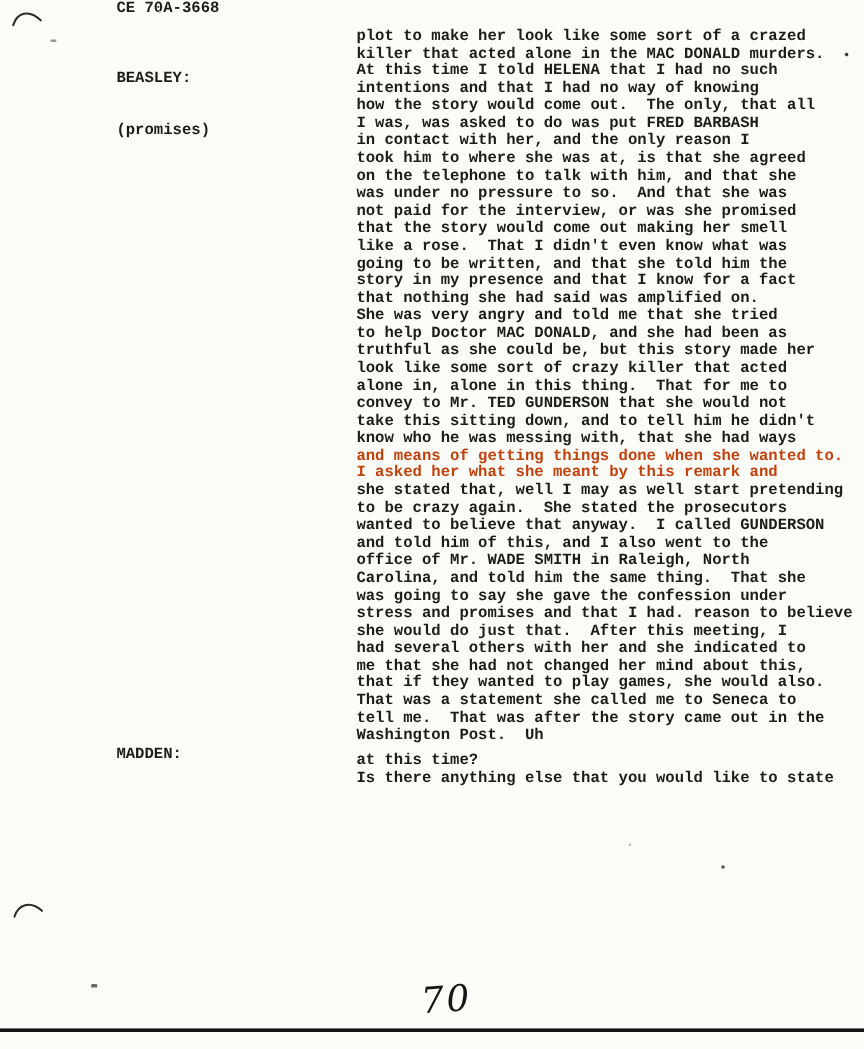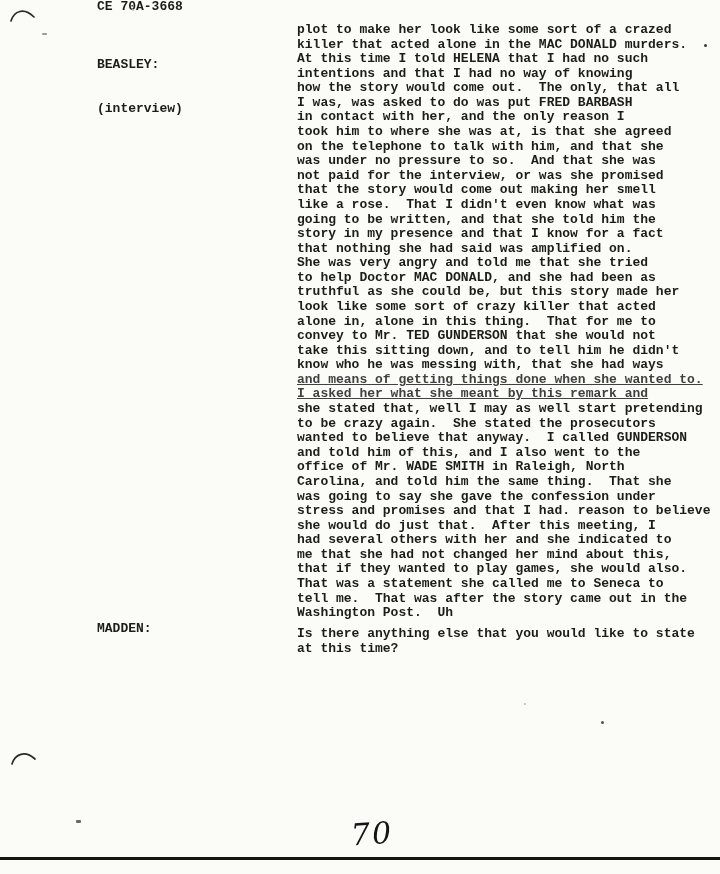--- a/index.html
+++ b/index.html
@@ -12,21 +12,21 @@
     font-weight: 700;
     color: #1c1c1a;
   }
   .mono { font-size: 13px; line-height: 14.58px; white-space: pre; letter-spacing: 0; margin-left: 44px; }
   .doc-id       { position: absolute; left: 53px;  top: 0px;   }
   .sp-beasley   { position: absolute; left: 53px;  top: 29px;  }
   .text-beasley { position: absolute; left: 253px; top: 23px;  }
   .sp-madden    { position: absolute; left: 53px;  top: 593px; }
   .text-madden  { position: absolute; left: 253px; top: 627px; }
   .line { white-space: pre; }
-  .line.faded { color: #404040; text-decoration: underline; }
+  .line.faded { color: #c2410c; }
   .u { text-decoration-thickness: 1.5px; text-underline-offset: 2px; }
   .scan-bar {
     position: absolute; left: 0; top: 857px; width: 720px; height: 3px;
     background: #141414;
   }
   .pagenum {
     position: absolute; left: 351px; top: 816px;
     font-family: "DejaVu Serif", serif;
     font-style: italic; font-weight: 400;
     font-size: 30px; color: #151515;
@@ -44,30 +44,30 @@
 </style>
 </head>
 <body>
 
 <div>
 
   <div class="doc-id mono">CE 70A-3668</div>
 
   <div class="sp-beasley mono">
     <div class="line">BEASLEY:</div>
-    <div class="line">(interview)</div>
+    <div class="line">(promises)</div>
   </div>
 
   <div class="text-beasley mono"><div class="line">plot to make her look like some sort of a crazed</div><div class="line">killer that acted alone in the MAC DONALD murders.</div><div class="line">At this time I told HELENA that I had no such</div><div class="line">intentions and that I had no way of knowing</div><div class="line">how the story would come out.  The only, that all</div><div class="line">I was, was asked to do was put FRED BARBASH</div><div class="line">in contact with her, and the only reason I</div><div class="line">took him to where she was at, is that she agreed</div><div class="line">on the telephone to talk with him, and that she</div><div class="line">was under no pressure to so.  And that she was</div><div class="line">not paid for the interview, or was she promised</div><div class="line">that the story would come out making her smell</div><div class="line">like a rose.  That I didn't even know what was</div><div class="line">going to be written, and that she told him the</div><div class="line">story in my presence and that I know for a fact</div><div class="line">that nothing she had said was amplified on.</div><div class="line">She was very angry and told me that she tried</div><div class="line">to help Doctor MAC DONALD, and she had been as</div><div class="line">truthful as she could be, but this story made her</div><div class="line">look like some sort of crazy killer that acted</div><div class="line">alone in, alone in this thing.  That for me to</div><div class="line">convey to Mr. TED GUNDERSON that she would not</div><div class="line">take this sitting down, and to tell him he didn't</div><div class="line">know who he was messing with, that she had ways</div><div class="line faded">and means of getting things done when she wanted to.</div><div class="line faded">I asked her what she meant by this remark and</div><div class="line">she stated that, well I may as well start pretending</div><div class="line">to be crazy again.  She stated the prosecutors</div><div class="line">wanted to believe that anyway.  I called GUNDERSON</div><div class="line">and told him of this, and I also went to the</div><div class="line">office of Mr. WADE SMITH in Raleigh, North</div><div class="line">Carolina, and told him the same thing.  That she</div><div class="line">was going to say she gave the confession under</div><div class="line">stress and promises and that I had. reason to believe</div><div class="line">she would do just that.  After this meeting, I</div><div class="line">had several others with her and she indicated to</div><div class="line">me that she had not changed her mind about this,</div><div class="line">that if they wanted to play games, she would also.</div><div class="line">That was a statement she called me to Seneca to</div><div class="line">tell me.  That was after the story came out in the</div><div class="line"><span class="u">Washington Post</span>.  Uh</div></div>
 
   <div class="sp-madden mono">
     <div class="line">MADDEN:</div>
   </div>
 
-  <div class="text-madden mono"><div class="line">Is there anything else that you would like to state</div><div class="line">at this time?</div></div>
+  <div class="text-madden mono"><div class="line">at this time?</div><div class="line">Is there anything else that you would like to state</div></div>
 
   <svg class="pen-arc" style="left:10px; top:6px;" width="26" height="18">
     <path d="M1,15 C4,5 14,1 24,11" stroke="#2a2a28" stroke-width="1.7" fill="none" stroke-linecap="round"></path>
   </svg>
 
   <svg class="pen-arc" style="left:11px; top:749px;" width="26" height="18">
     <path d="M1,15 C4,5 14,1 24,10" stroke="#2a2a28" stroke-width="1.7" fill="none" stroke-linecap="round"></path>
   </svg>
 
   <div class="speck spk1"></div>

